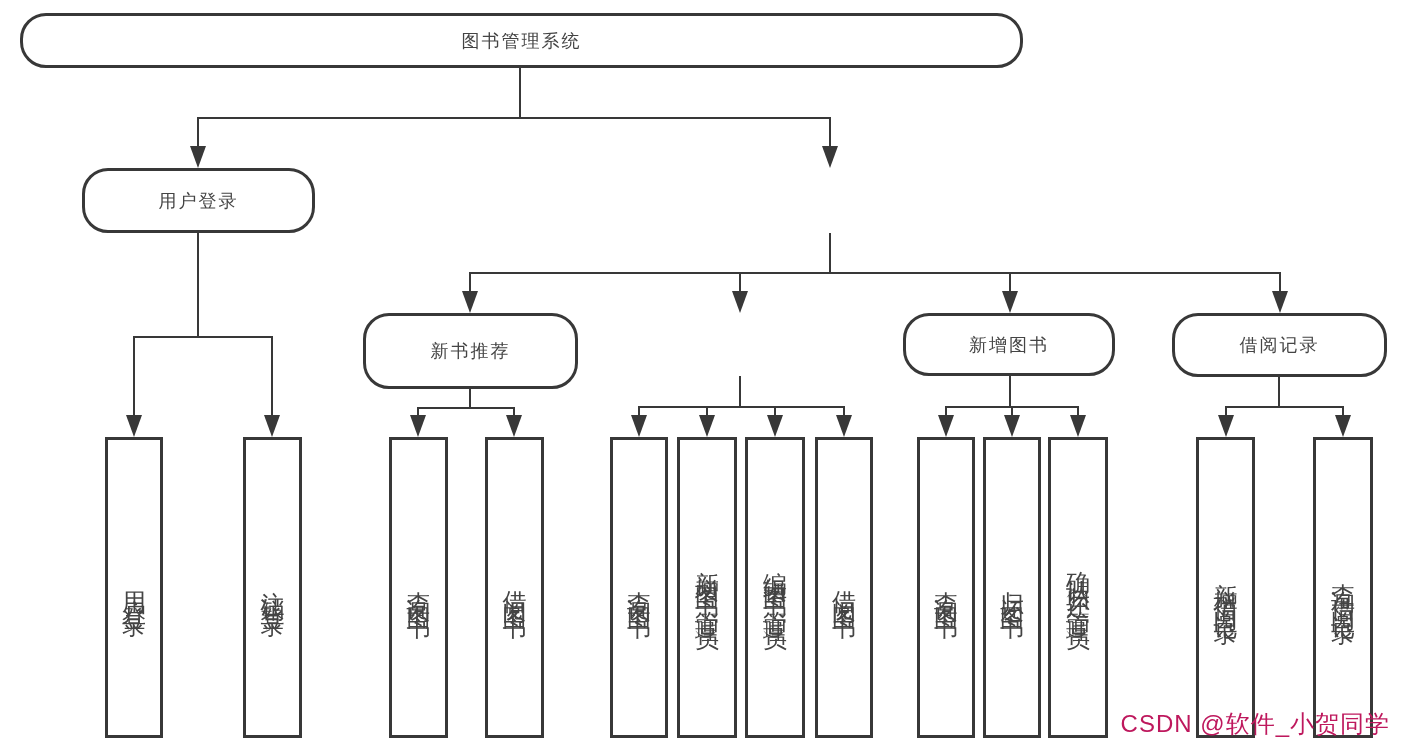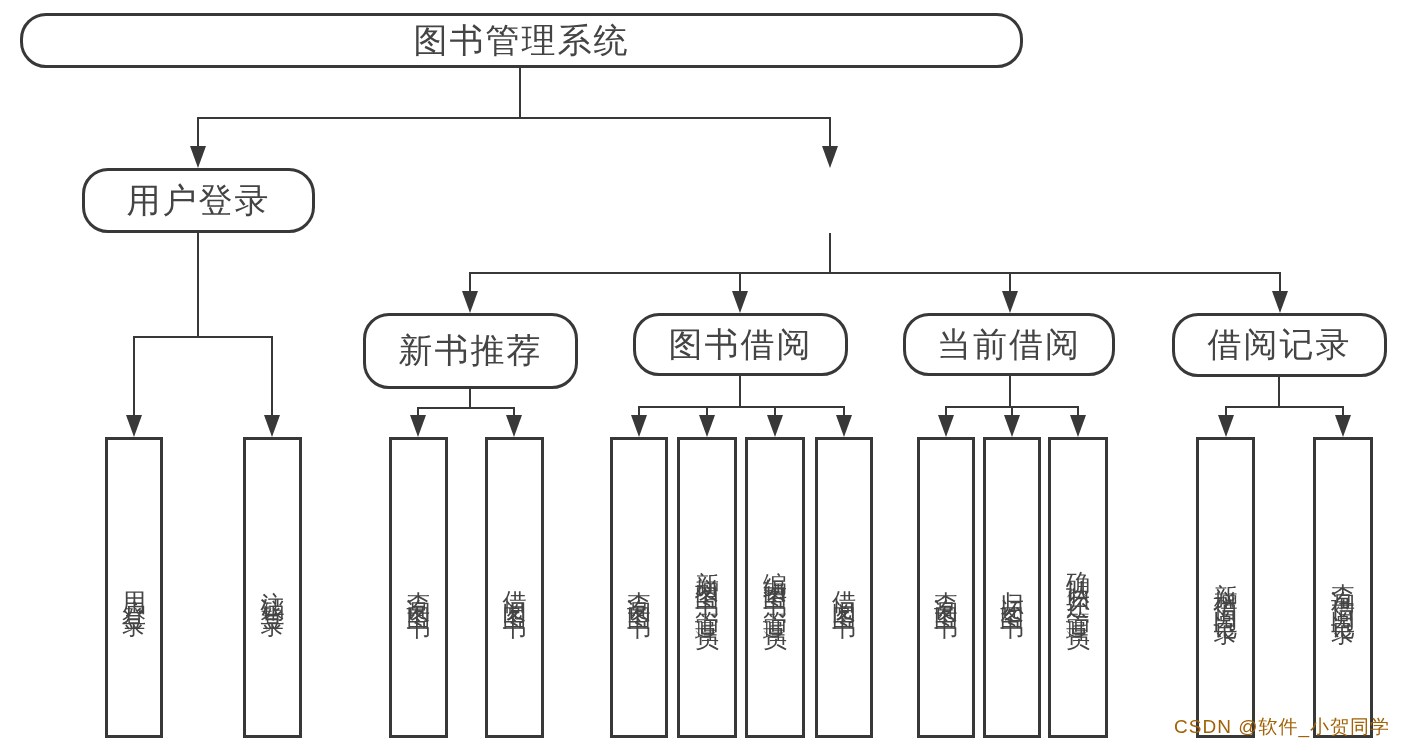--- a/index.html
+++ b/index.html
@@ -5,51 +5,50 @@
 <style>
   * { margin:0; padding:0; box-sizing:border-box; }
   html,body { background:#ffffff; }
   body { font-family:"Liberation Sans","DejaVu Sans",sans-serif; }
   .canvas { position:relative; width:1405px; height:747px; background:#ffffff; overflow:hidden; }
   .node {
     position:absolute; background:#ffffff; border:3px solid #383838;
     display:flex; align-items:center; justify-content:center;
     color:#444444; z-index:2;
   }
-  .h-node { font-size:34px; letter-spacing:2px; white-space:nowrap;border-radius:26px; }
+  .h-node { font-size:18px; letter-spacing:2px; white-space:nowrap;border-radius:26px; }
   .v-node {
     writing-mode:vertical-rl; text-orientation:mixed;
     font-size:24px; letter-spacing:8px; line-height:1;
     top:437px; height:301px;
   }
   .vline, .hline, .stem { position:absolute; background:#383838; z-index:1; }
   .vline, .stem { width:2px; }
   .hline { height:2px; }
   .ahead {
     position:absolute; width:0; height:0; z-index:1;
     border-left:8px solid transparent; border-right:8px solid transparent;
     border-top:22px solid #383838;
   }
   .watermark {
     position:absolute; right:15px; bottom:7px; z-index:5;
-    font-size:19px; letter-spacing:1px; color:#a16207; white-space:nowrap;
+    font-size:24px; letter-spacing:1px; color:#be185d; white-space:nowrap;
   }
 </style>
 </head>
 <body>
 
 <div class="canvas">
 
   <div class="node h-node" style="left:20px;top:13px;width:1003px;height:55px;">图书管理系统</div>
 
   <div class="node h-node" style="left:82px;top:168px;width:233px;height:65px;">用户登录</div>
 
   <div class="node h-node" style="left:363px;top:313px;width:215px;height:76px;">新书推荐</div>
-  <div class="node h-node" style="left:633px;top:313px;width:215px;height:63px;">图书借阅</div>
-  <div class="node h-node" style="left:903px;top:313px;width:212px;height:63px;">当前借阅</div>
+  <div class="node h-node" style="left:903px;top:313px;width:212px;height:63px;">新增图书</div>
   <div class="node h-node" style="left:1172px;top:313px;width:215px;height:64px;">借阅记录</div>
 
   <div class="node v-node" style="left:105px;width:58px;">用户登录</div>
   <div class="node v-node" style="left:243px;width:59px;">注销登录</div>
 
   <div class="node v-node" style="left:389px;width:59px;">查询图书</div>
   <div class="node v-node" style="left:485px;width:59px;">借阅图书</div>
 
   <div class="node v-node" style="left:610px;width:58px;">查询图书</div>
   <div class="node v-node" style="left:677px;width:60px;">新增图书（管理员）</div>

